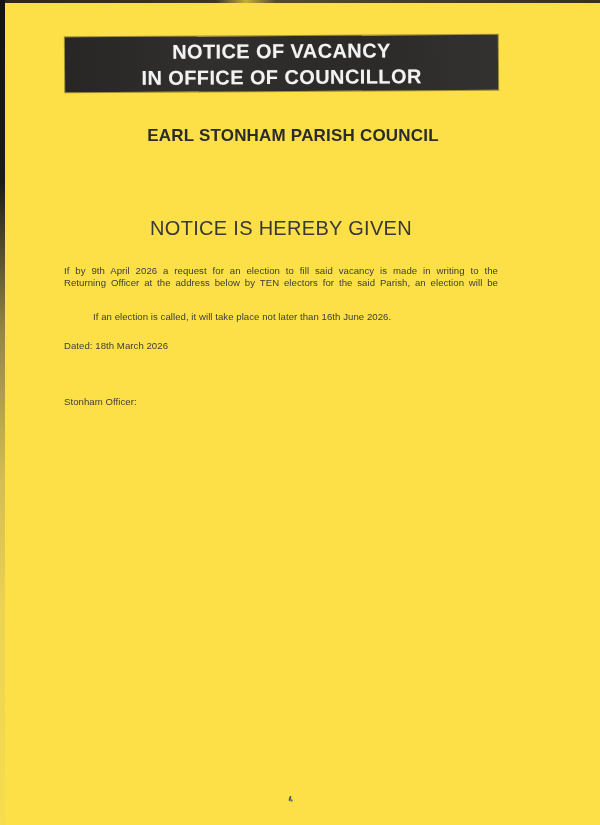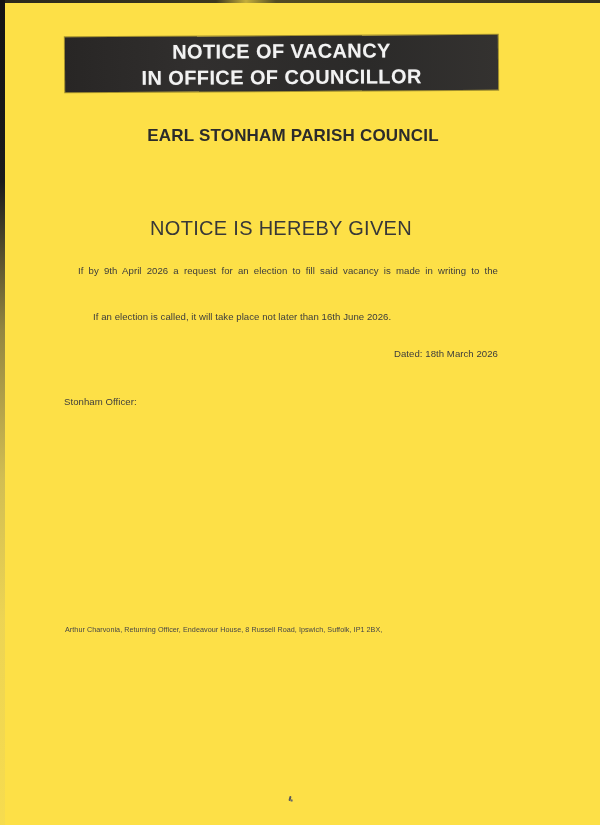--- a/index.html
+++ b/index.html
@@ -96,26 +96,25 @@
     left: 64px;
     width: 434px;
     font-size: 9.6px;
     line-height: 11.5px;
     color: #3c3c3c;
     letter-spacing: 0.05px;
   }
   .p1     { top: 241px; }
   .p2     { top: 265px; }
   .p3     { top: 311px; padding-left: 29px; }
-  .dated  { top: 348px; text-align: right; }
+  .dated  { top: 340px; }
   .proper { top: 396px; }
   .jline {
     text-align: justify;
     text-align-last: justify;
-    margin-left: 14px;
   }
   
   .footer-line {
     position: absolute;
     left: 65px; top: 625px;
     width: 460px;
     font-size: 7.2px;
     line-height: 9px;
     color: #474747;
     letter-spacing: 0.05px;
@@ -151,25 +150,25 @@
     <div class="banner-line">IN OFFICE OF COUNCILLOR</div>
   </div>
 
   <div class="council-title">EARL STONHAM PARISH COUNCIL</div>
 
   <div class="notice-heading">NOTICE IS HEREBY GIVEN</div>
 
 
   <div class="body-text p2">
     <div class="jline">If by 9th April 2026 a request for an election to fill said vacancy is made in writing to the</div>
+    <div class="jline">Returning Officer at the address below by TEN electors for the said Parish, an election will be</div>
   </div>
 
   <div class="body-text p3">If an election is called, it will take place not later than 16th June 2026.</div>
 
   <div class="body-text dated">Dated: 18th March 2026</div>
 
   <div class="body-text proper">Stonham Officer:</div>
 
-  <div class="footer-line">Arthur Charvonia, Returning Officer, Endeavour House, 8 Russell Road, Ipswich, Suffolk, IP1 2BX,</div>
 
   <div class="speck"></div>
 
 </div>
 
 </body></html>

